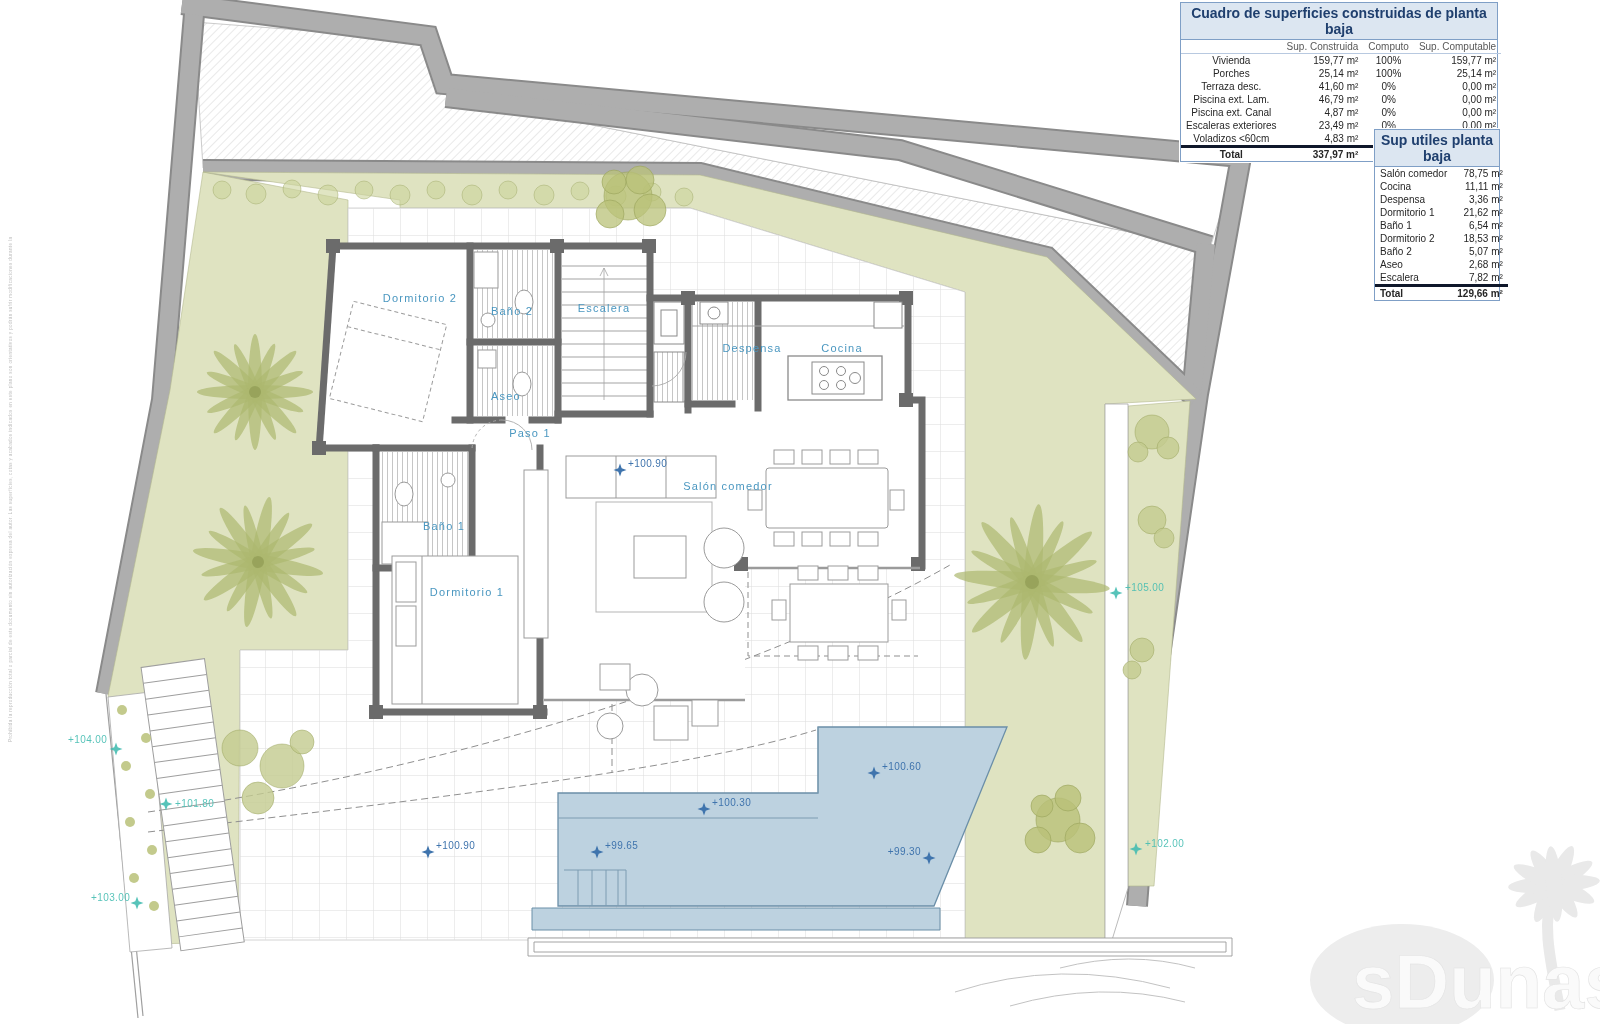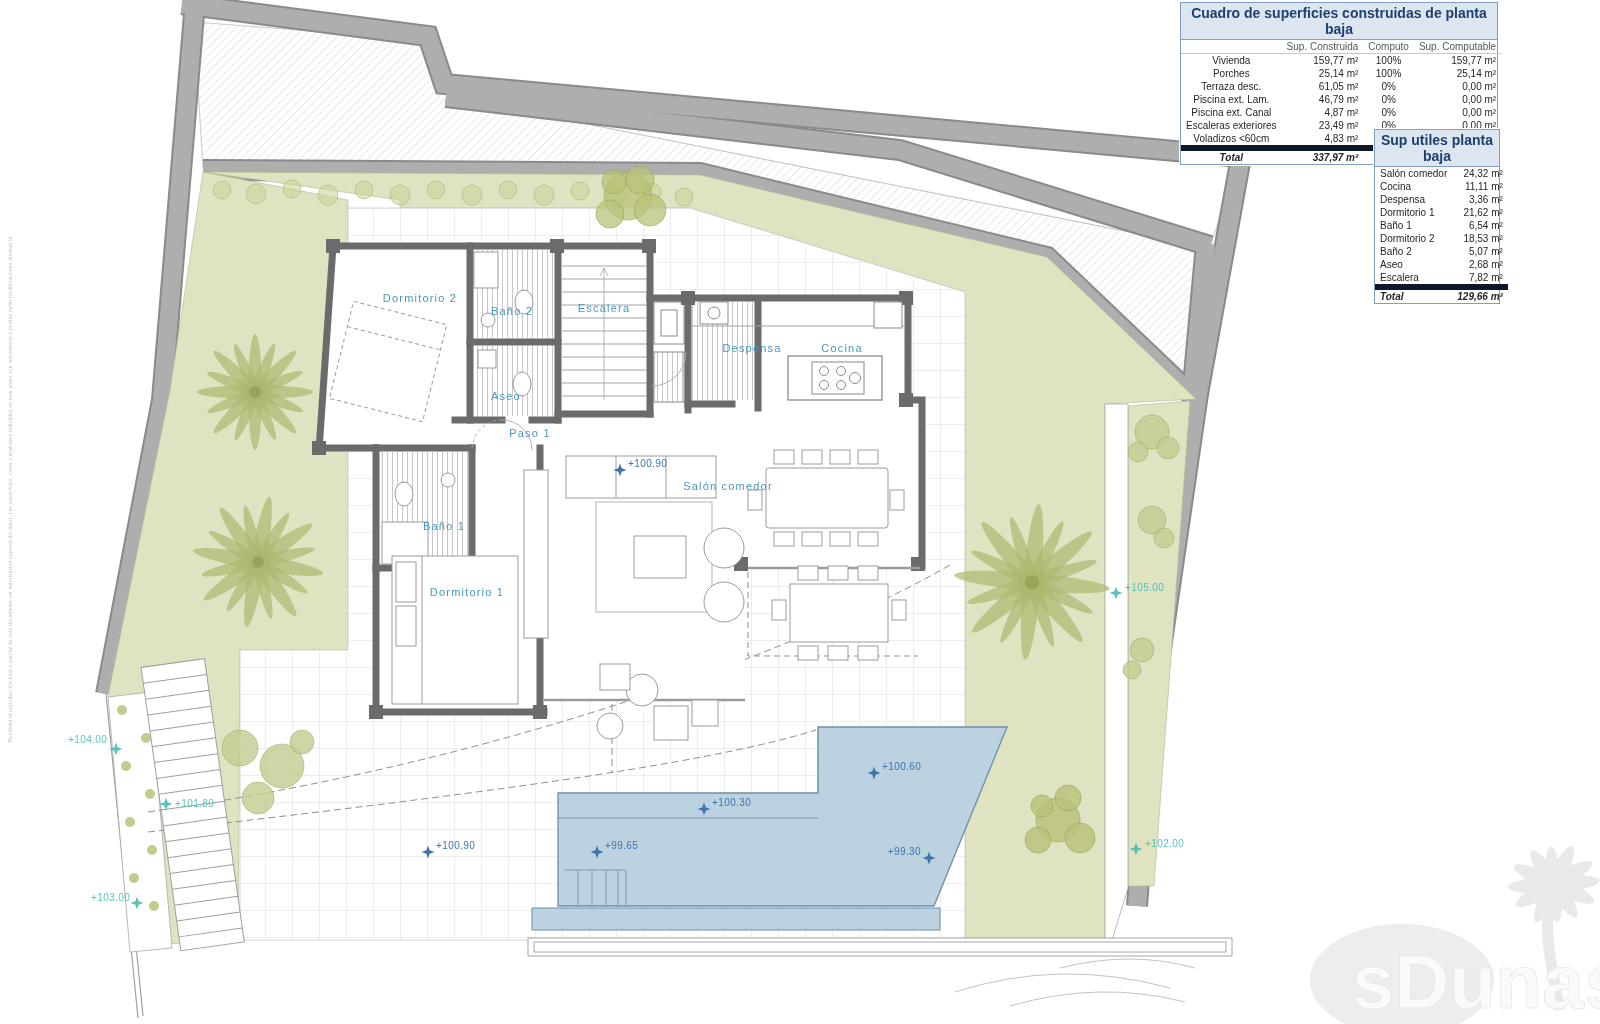--- a/index.html
+++ b/index.html
@@ -19,21 +19,21 @@
   .xtable td,.xtable th{font-size:10px;color:#262626;padding:1px 5px;white-space:nowrap;}
   .xtable th{color:#595959;font-weight:normal;border-bottom:1px solid #b8c9e0;}
   .t-construidas{left:1180px;top:2px;width:316px;}
   .t-construidas td:nth-child(1){text-align:center;width:86px;}
   .t-construidas td:nth-child(2),.t-construidas th:nth-child(2){text-align:right;width:88px;}
   .t-construidas td:nth-child(3),.t-construidas th:nth-child(3){text-align:center;width:70px;}
   .t-construidas td:nth-child(4),.t-construidas th:nth-child(4){text-align:right;width:72px;}
   .t-utiles{left:1374px;top:129px;width:124px;}
   .t-utiles td:nth-child(1){text-align:left;}
   .t-utiles td:nth-child(2){text-align:right;}
-  .total-row td{font-weight:bold;border-top:6px solid #0f172a;font-style:italic;}
+  .total-row td{font-weight:bold;border-top:3px solid #0f172a;}
   .vtext{position:absolute;left:8px;top:742px;width:505px;transform:rotate(-90deg);
          transform-origin:0 0;font-size:4.5px;color:#bdbdbd;letter-spacing:.4px;white-space:nowrap;
          overflow:hidden;}
 </style>
 </head>
 <body>
 
 <div class="canvas">
 
 <svg width="1600" height="1024" viewBox="0 0 1600 1024">
@@ -503,21 +503,21 @@
             <td>159,77 m²</td>
     </tr>
     <tr>
       <td>Porches</td>
             <td>25,14 m²</td>
       <td>100%</td>
             <td>25,14 m²</td>
     </tr>
     <tr>
       <td>Terraza desc.</td>
-            <td>61,05 m²</td>
+            <td>41,60 m²</td>
       <td>0%</td>
             <td>0,00 m²</td>
     </tr>
     <tr>
       <td>Piscina ext. Lam.</td>
             <td>46,79 m²</td>
       <td>0%</td>
             <td>0,00 m²</td>
     </tr>
     <tr>
@@ -548,21 +548,21 @@
       </table>
 </div>
 
 
 <div class="xtable t-utiles">
   <div class="title">Sup utiles planta baja</div>
   <table>
     <tbody>
           <tr>
             <td>Salón comedor</td>
-            <td>24,32 m²</td>
+            <td>78,75 m²</td>
           </tr>
     <tr>
             <td>Cocina</td>
             <td>11,11 m²</td>
           </tr>
     <tr>
             <td>Despensa</td>
             <td>3,36 m²</td>
           </tr>
     <tr>

